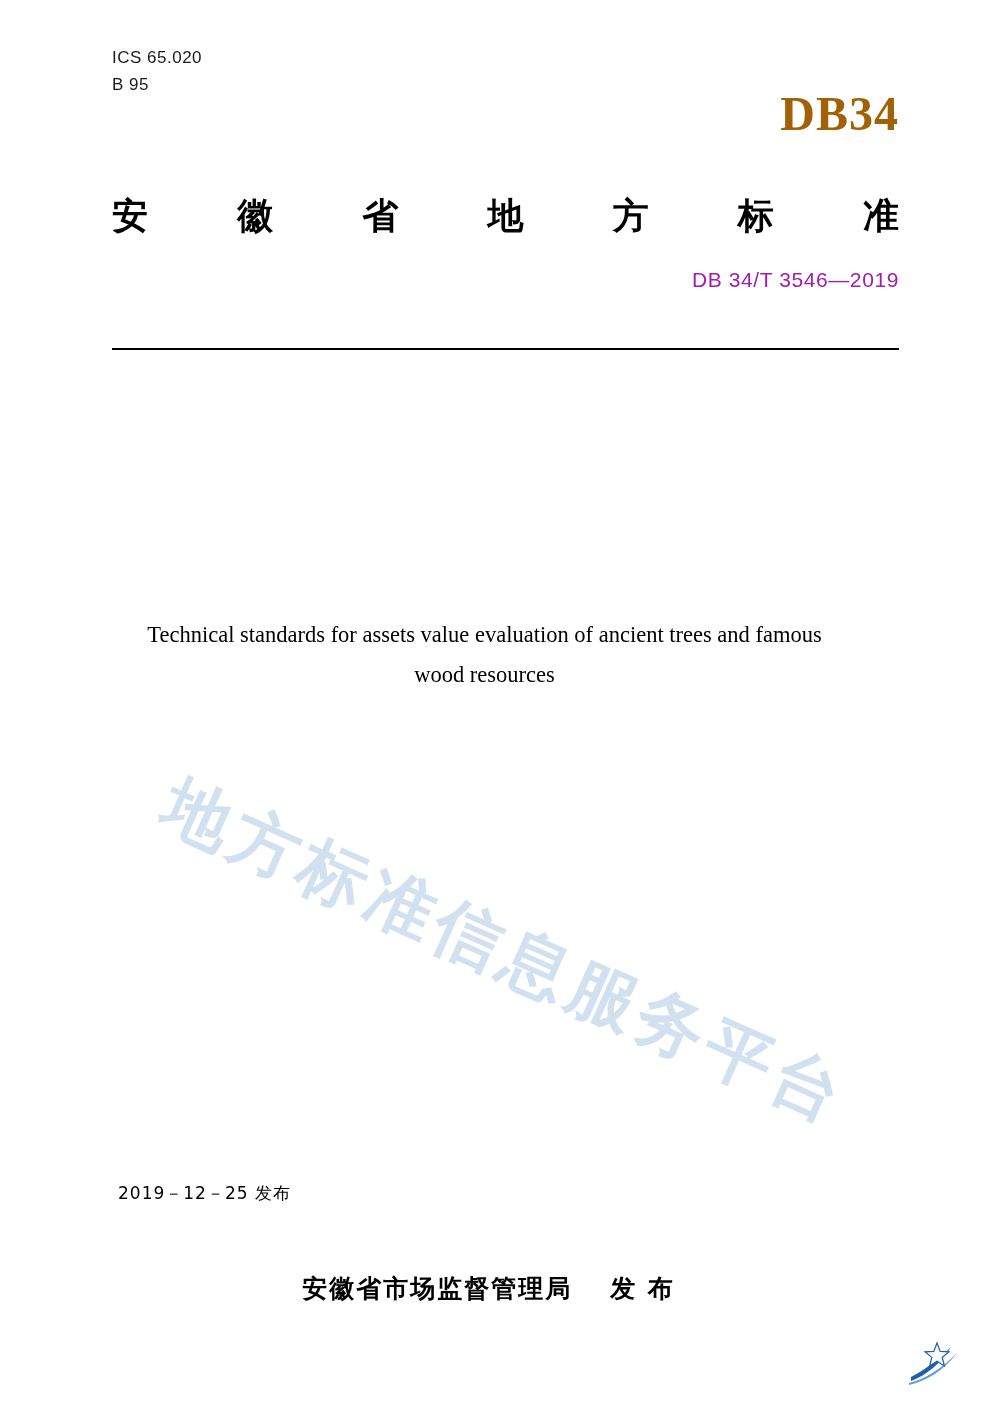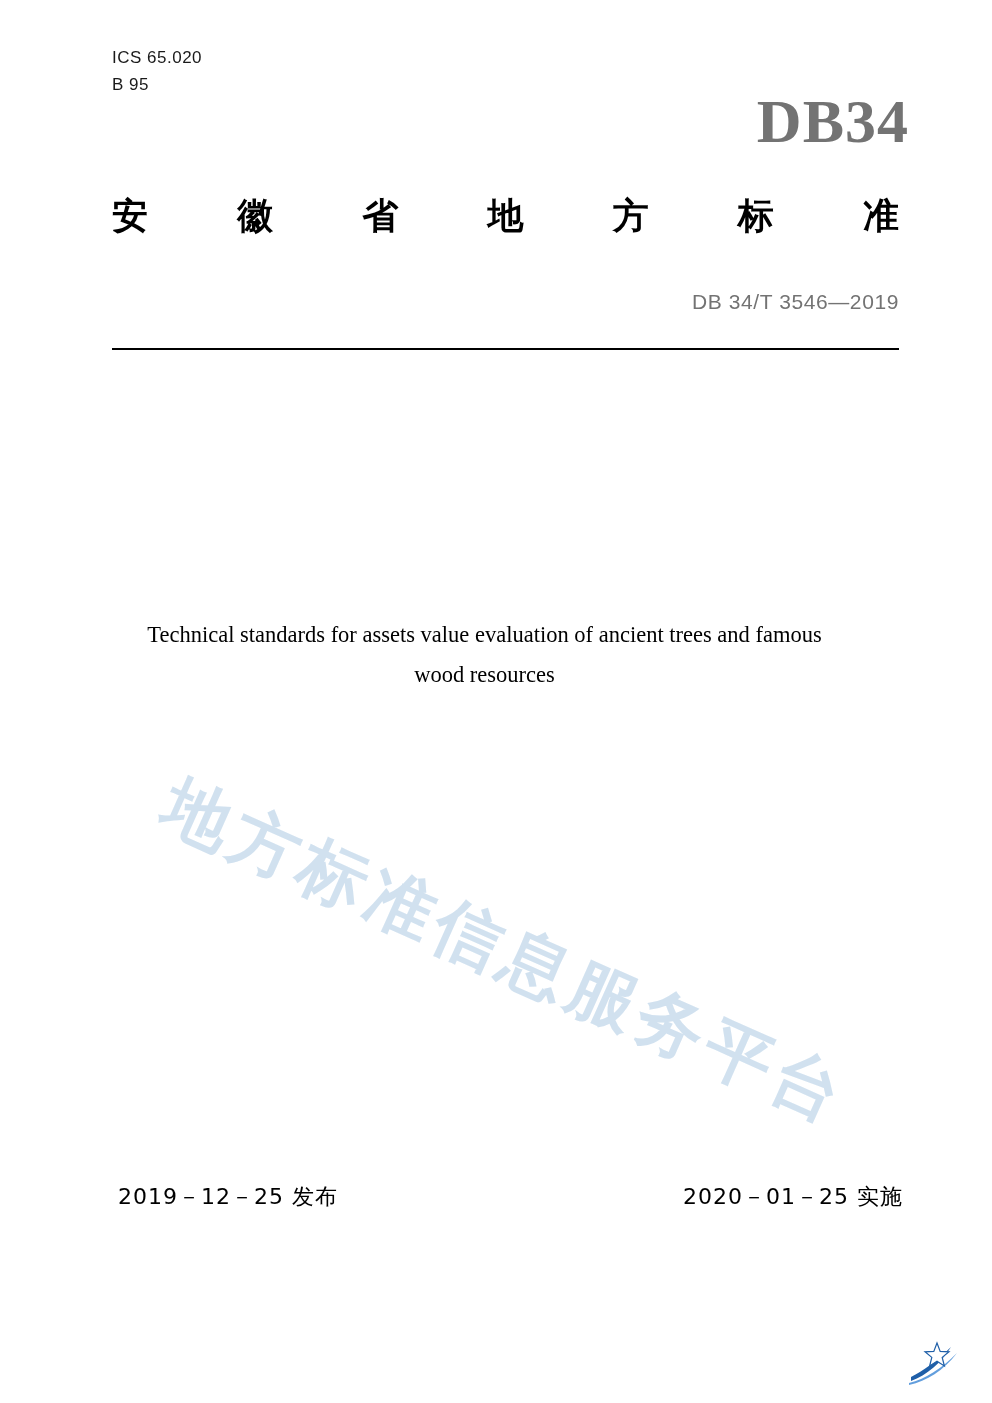--- a/index.html
+++ b/index.html
@@ -24,27 +24,27 @@
     top: 44px;
     font-family: "Liberation Sans", sans-serif;
     font-size: 17px;
     line-height: 27px;
     letter-spacing: 0.5px;
     color: #1a1a1a;
   }
 
   .db-logo {
     position: absolute;
-    right: 68px;
+    right: 78px;
     top: 90px;
     font-family: "Liberation Serif", serif;
     font-weight: bold;
-    font-size: 62px;
-    letter-spacing: 1px;
-    color: #737373;
+    font-size: 48px;
+    letter-spacing: 1px;
+    color: #a16207;
     line-height: 1;
   }
 
   .province-line {
     position: absolute;
     left: 112px;
     right: 78px;
     top: 192px;
     display: flex;
     justify-content: space-between;
@@ -57,22 +57,21 @@
     display: inline-block;
   }
 
   .std-number {
     position: absolute;
     right: 78px;
     top: 268px;
     font-family: "Liberation Sans", sans-serif;
     font-size: 21px;
     letter-spacing: 0.6px;
-    color: #737373;
-    margin-top: 22px;
+    color: #a21caf;
   }
 
   .rule {
     position: absolute;
     left: 112px;
     right: 78px;
     top: 348px;
     border-top: 2px solid #000;
   }
 
@@ -118,26 +117,26 @@
     color: #cfe0ef;
     letter-spacing: 6px;
     opacity: 0.95;
     white-space: nowrap;
   }
 
   
   .dates {
     position: absolute;
     left: 118px;
-    right: 74px;
+    right: 89px;
     top: 1182px;
     display: flex;
     justify-content: space-between;
     font-family: "DejaVu Sans", sans-serif;
-    font-size: 22px;
+    font-size: 17px;
     color: #000;
     letter-spacing: 1px;
   }
 
   .issuer {
     position: absolute;
     left: 0;
     right: 0;
     top: 1272px;
     text-align: center;
@@ -214,23 +213,25 @@
   <div class="std-number">DB 34/T 3546—2019</div>
 
   <div class="rule"></div>
 
   <div class="title-en">Technical standards for assets value evaluation of ancient trees and famous wood resources</div>
 
   <div class="watermark">地方标准信息服务平台</div>
 
   <div class="dates">
     <span>2019－12－25 发布</span>
-    <span>2020－01－25 实施</span>
-  </div>
-
+  </div>
+
+  <div class="issuer">
+    <span>安徽省市场监督管理局</span><span class="gap"></span><span>发 布</span>
+  </div>
 
   <div class="site-logo">
     <span class="mark">
       <svg width="56" height="46" viewBox="0 0 56 46">
         <path d="M4 36 C16 30, 30 20, 44 6 C34 22, 20 34, 4 40 Z" fill="#1f5fa8"></path>
         <path d="M2 42 C18 38, 34 28, 50 12 C36 30, 20 40, 2 44 Z" fill="#2d7dd2" opacity="0.75"></path>
         <polygon points="30,2 33.2,10.4 42,10.8 35.2,16.4 37.4,25 30,20.2 22.6,25 24.8,16.4 18,10.8 26.8,10.4" fill="#ffffff" stroke="#1f5fa8" stroke-width="1.2"></polygon>
       </svg>
     </span>
   </div>

